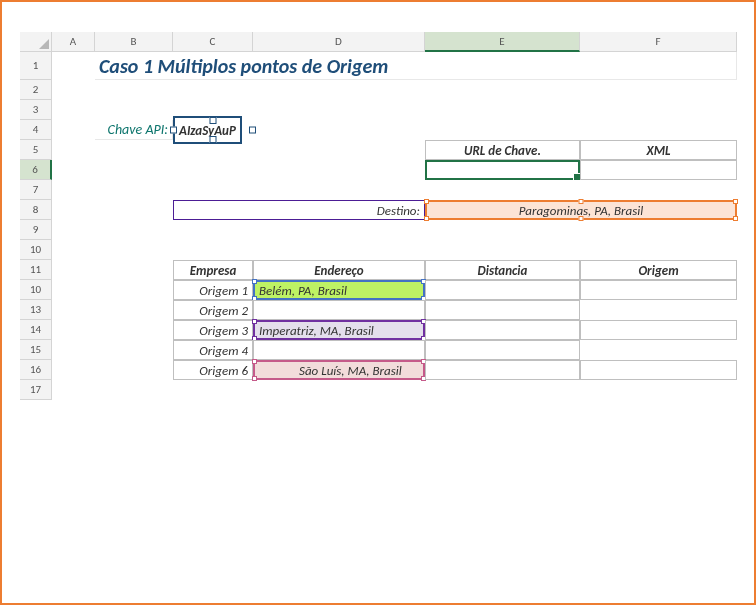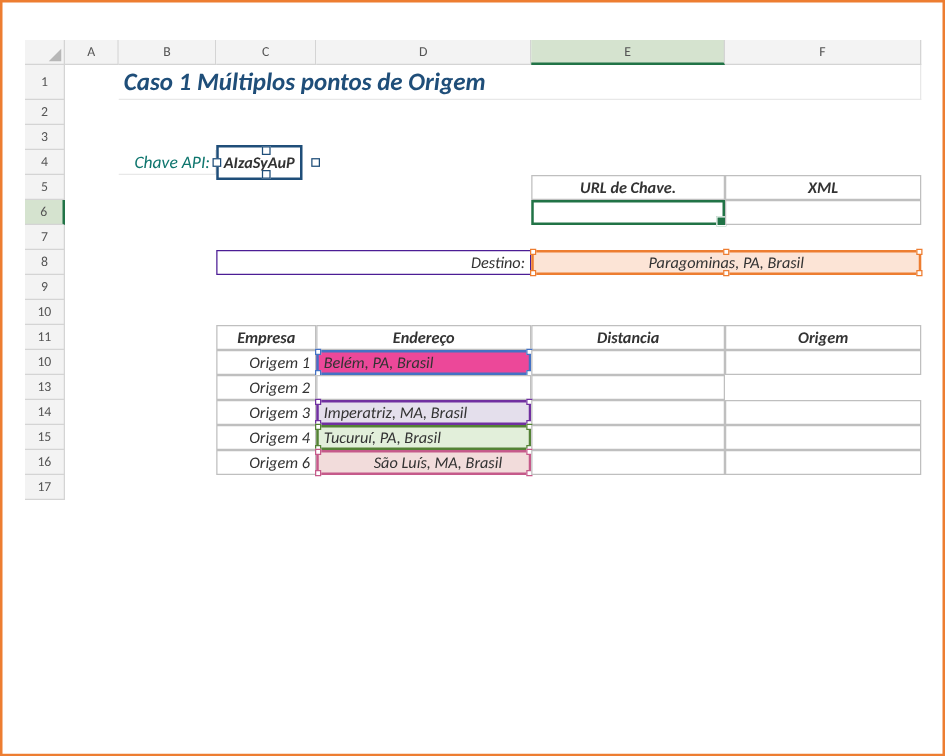--- a/index.html
+++ b/index.html
@@ -143,21 +143,21 @@
   }
   .addr-cell{
     border:2px solid;
     position:relative;
     font-size:13px;
   }
   .addr-cell .sq{position:absolute;width:5px;height:5px;background:#fff;}
   .addr-cell .sq.tl{top:-3px;left:-3px;} .addr-cell .sq.tr{top:-3px;right:-3px;}
   .addr-cell .sq.bl{bottom:-3px;left:-3px;} .addr-cell .sq.br{bottom:-3px;right:-3px;}
 
-  .c-blue{border-color:#4472c4;background:#ec4899;} .c-blue .sq{border:1px solid #4472c4;}
+  .c-blue{border-color:#4472c4;background:#bef264;} .c-blue .sq{border:1px solid #4472c4;}
   .c-red{border-color:#c00000;background:#fce4d6;} .c-red .sq{border:1px solid #c00000;}
   .c-purple{border-color:#7030a0;background:#e4dfec;} .c-purple .sq{border:1px solid #7030a0;}
   .c-green{border-color:#548235;background:#e2efda;} .c-green .sq{border:1px solid #548235;}
   .c-pink{border-color:#c55a8a;background:#f2dcdb;padding-left:44px;} .c-pink .sq{border:1px solid #c55a8a;}
 
   .dist-cell, .tempo-cell{
     border:1px solid #bfbfbf;
   }
   .selected-cell{
     border:2px solid #217346;
@@ -289,21 +289,20 @@
           <div class="cell spacer" style="grid-column: 2 / 4;"></div>
           <div class="cell origem-label">Origem 3</div>
           <div class="cell addr-cell c-purple">Imperatriz, MA, Brasil<span class="sq tl"></span><span class="sq tr"></span><span class="sq bl"></span><span class="sq br"></span></div>
           <div class="cell dist-cell"></div>
           <div class="cell tempo-cell"></div>
         </div>
         <div class="grid">
           <div class="row-header">15</div>
           <div class="cell spacer" style="grid-column: 2 / 4;"></div>
           <div class="cell origem-label">Origem 4</div>
-          <div class="cell addr-cell c-green">Tucuruí, PA, Brasil<span class="sq tl"></span><span class="sq tr"></span><span class="sq bl"></span><span class="sq br"></span></div>
           <div class="cell dist-cell"></div>
           <div class="cell tempo-cell"></div>
         </div>
         <div class="grid">
           <div class="row-header">16</div>
           <div class="cell spacer" style="grid-column: 2 / 4;"></div>
           <div class="cell origem-label">Origem 6</div>
           <div class="cell addr-cell c-pink">São Luís, MA, Brasil<span class="sq tl"></span><span class="sq tr"></span><span class="sq bl"></span><span class="sq br"></span></div>
           <div class="cell dist-cell"></div>
           <div class="cell tempo-cell"></div>

